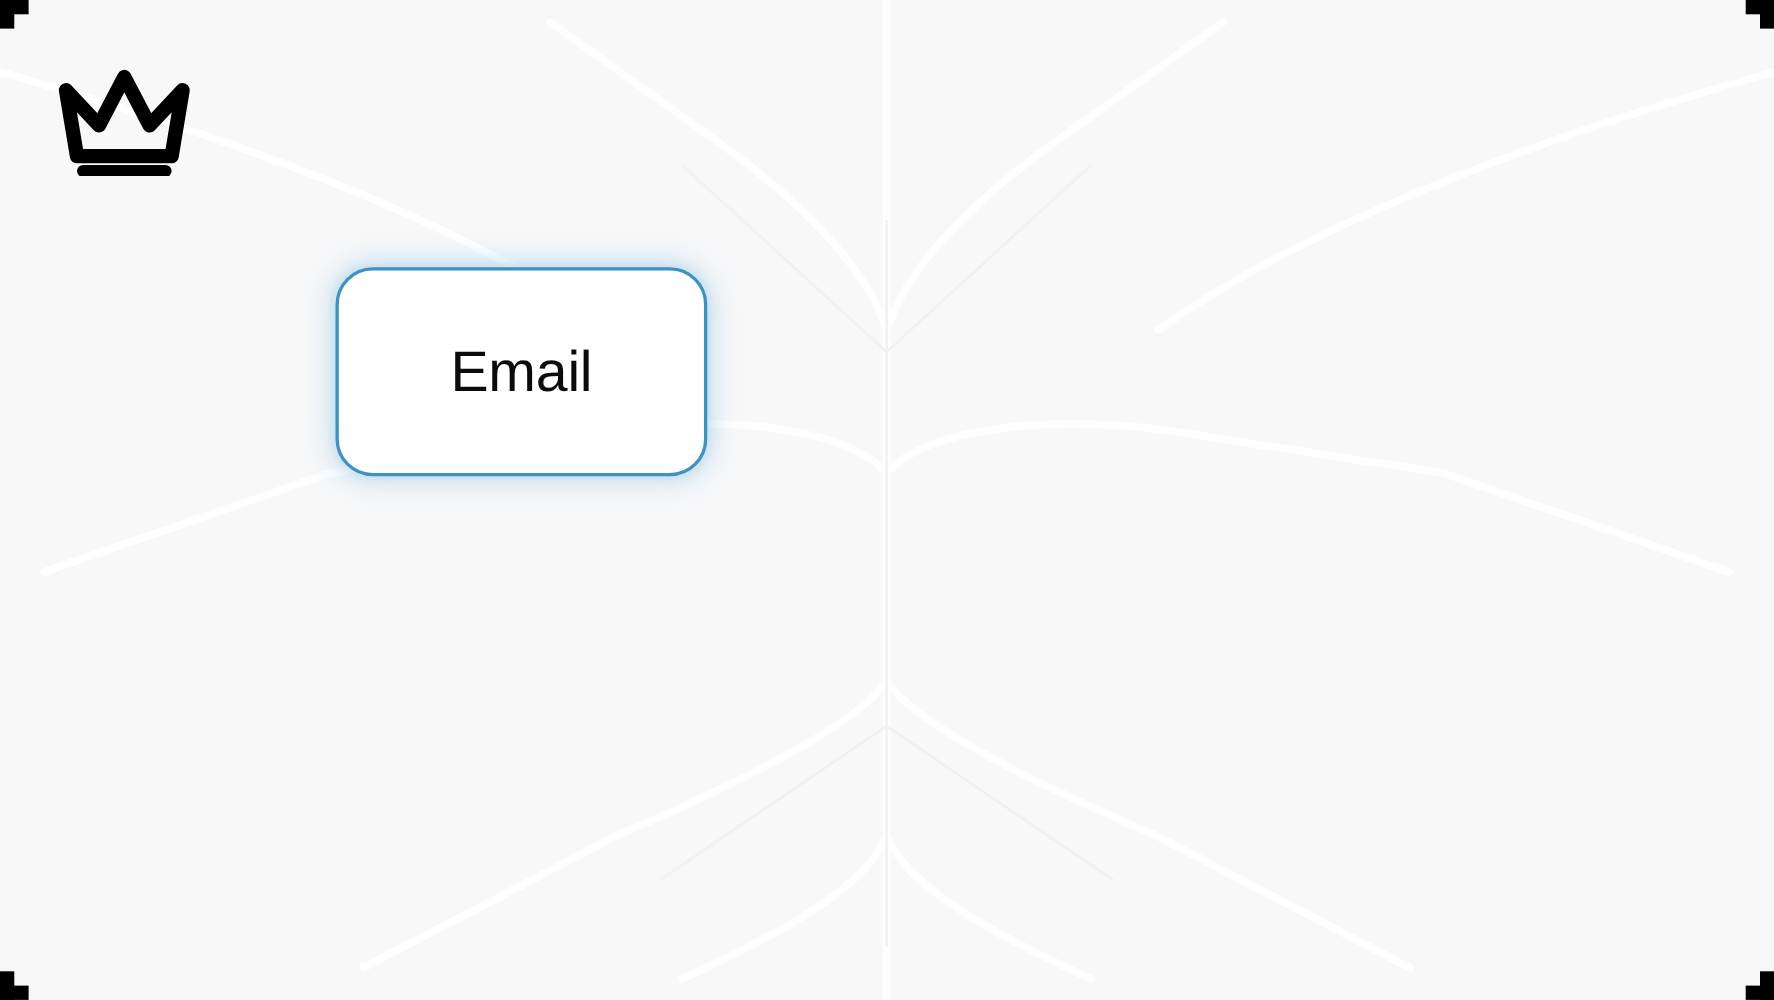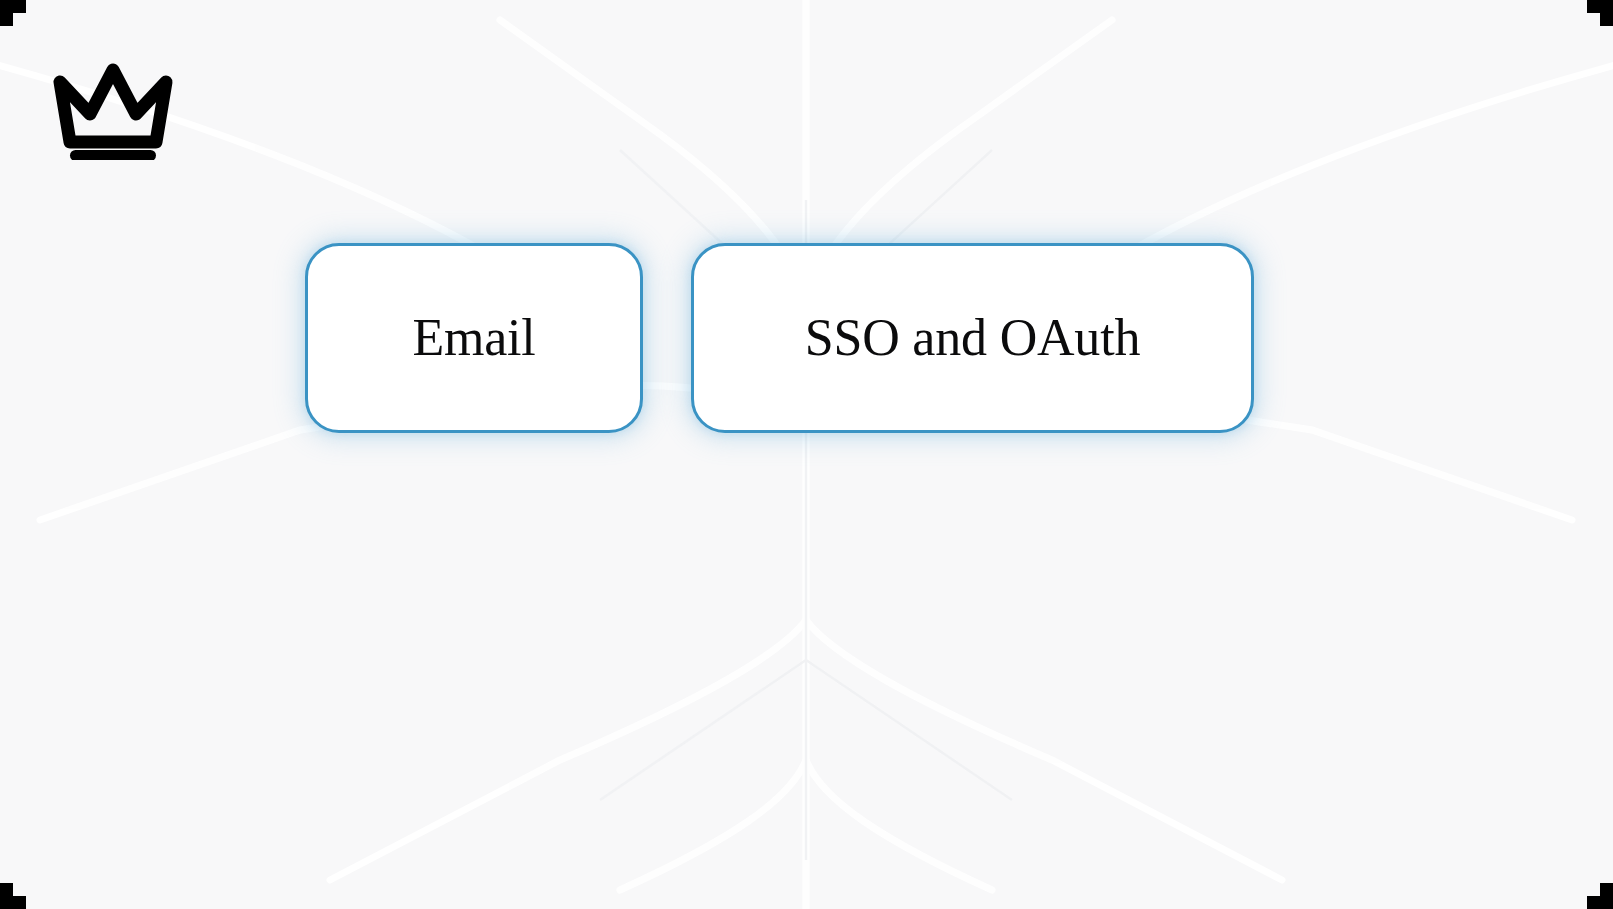--- a/index.html
+++ b/index.html
@@ -90,21 +90,21 @@
                 0 0 10px 2px rgba(116, 183, 222, 0.22);
     cursor: pointer;
   }
   .option-label {
     color: #0b0b0c;
     font-size: 52px;
     font-weight: 400;
     letter-spacing: -0.2px;
     line-height: 1;
     white-space: nowrap;
-    font-family: Liberation Serif, serif;
+    font-family: Liberation Sans, sans-serif;
   }
 
   #btn-email {
     left: 305px;
     top: 243px;
     width: 338px;
     height: 190px;
   }
   #btn-sso {
     left: 691px;
@@ -166,18 +166,15 @@
   </div>
   <div class="corner-marker" id="corner-br">
     <div class="seg-h"></div>
     <div class="seg-v"></div>
   </div>
 
   <div class="option-button" id="btn-email">
     <span class="option-label">Email</span>
   </div>
 
-  <div class="option-button" id="btn-sso">
-    <span class="option-label">SSO and OAuth</span>
-  </div>
 
 
 </div>
 
 </body></html>

